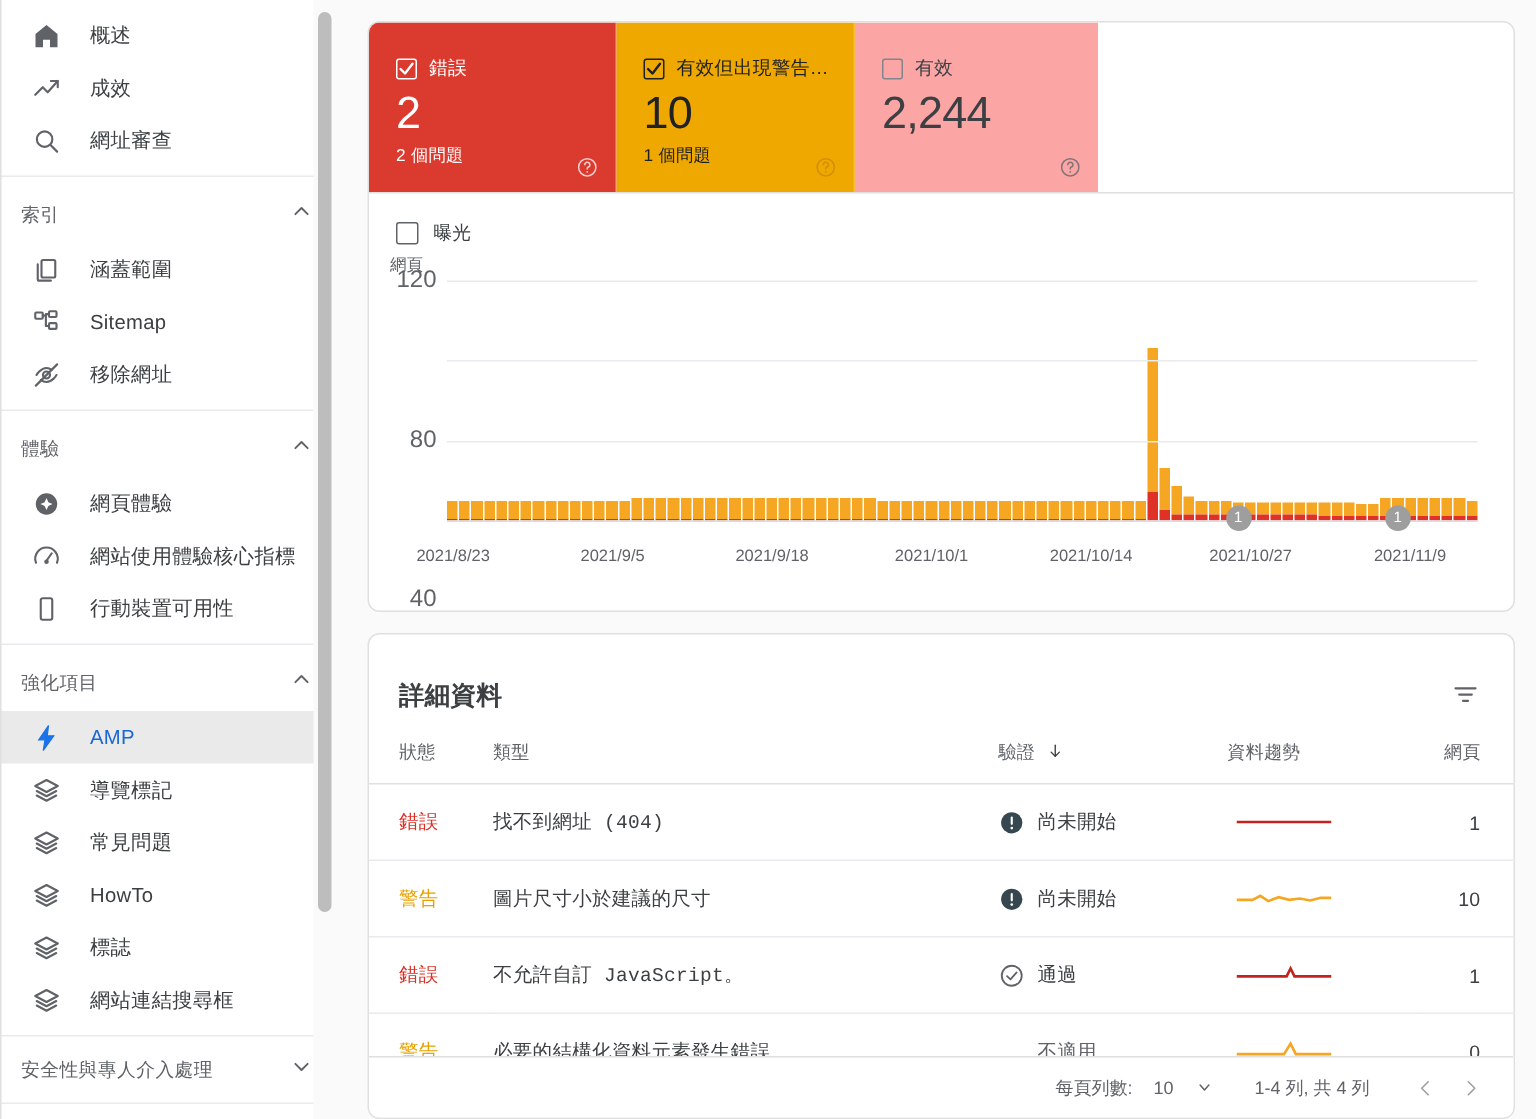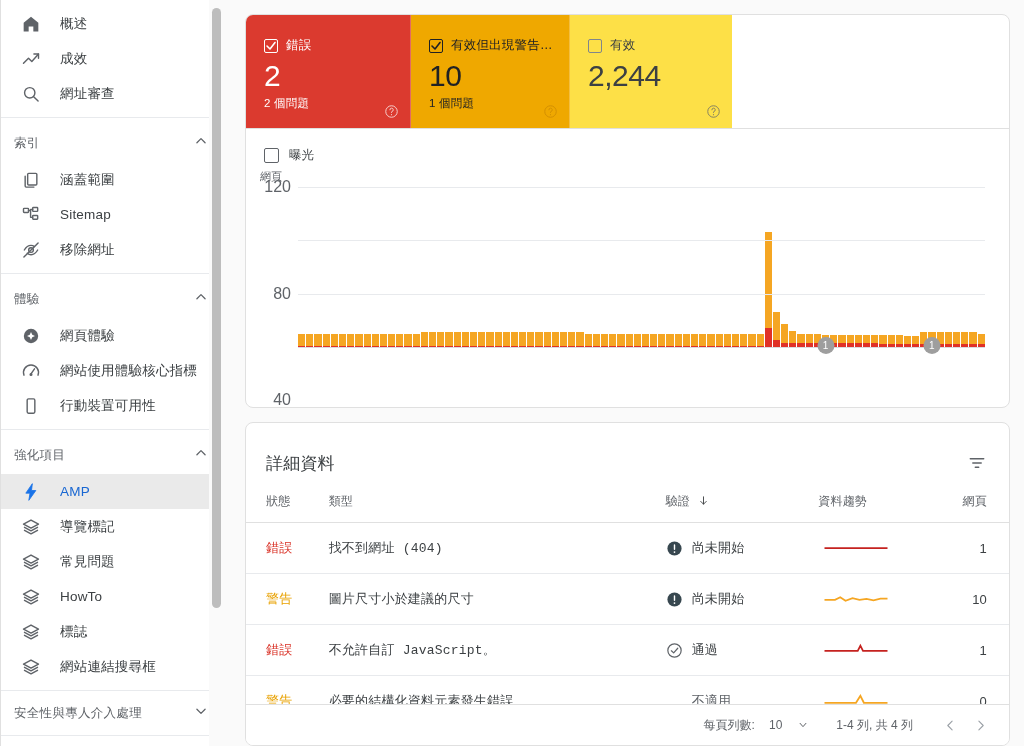--- a/index.html
+++ b/index.html
@@ -60,21 +60,21 @@
   
   .chart-card { height: 394px; overflow: hidden; border-radius: 8px; position: relative; }
 
   .status-row { display: flex; height: 114px; border-bottom: 1px solid #e0e0e0; }
   .status-cell {
     position: relative; padding: 22px 16px 0 18px; cursor: pointer;
     border-right: 1px solid rgba(255,255,255,.25);
   }
   .status-cell.err  { width: 165px; background: #db3a2f; color: #fff; }
   .status-cell.warn { width: 159px; background: #efa800; color: #202124; }
-  .status-cell.ok   { width: 162px; background: #fde047; color: #3c4043; border-right: none; }
+  .status-cell.ok   { width: 162px; background: #fca5a5; color: #3c4043; border-right: none; }
 
   .st-head { display: flex; align-items: center; gap: 8px; margin-bottom: 2px; }
   .st-box {
     width: 14px; height: 14px; border-radius: 2px; flex: 0 0 14px;
     display: flex; align-items: center; justify-content: center;
   }
   .st-box.w { border: 1.6px solid #fff; }
   .st-box.d { border: 1.6px solid #202124; }
   .st-box.g { border: 1.6px solid #80868b; }
   .st-box svg { width: 12px; height: 12px; }
@@ -113,21 +113,21 @@
     display: flex; align-items: center; justify-content: center;
     transform: translateX(-50%); cursor: pointer; top: 168px;
   }
 
   
   .details-card { margin-top: 14px; height: 324px; overflow: hidden; position: relative; }
   .det-head {
     display: flex; align-items: center; justify-content: space-between;
     padding: 20px 22px 0 20px; height: 60px;
   }
-  .det-title { font-size: 17px; color: #3c4043; font-weight: 400; letter-spacing: .2px; }
+  .det-title { font-size: 17px; color: #3c4043; font-weight: 700; letter-spacing: .2px; }
   .filter-ico { width: 20px; height: 20px; cursor: pointer; color: #5f6368; }
 
   table { width: 100%; border-collapse: collapse; }
   thead th {
     font-size: 12px; color: #5f6368; font-weight: 400;
     text-align: left; padding: 10px 0 12px 0; letter-spacing: .2px;
     border-bottom: 1px solid #e0e0e0;
   }
   tbody td {
     font-size: 13px; color: #3c4043; padding: 16px 0;
@@ -755,20 +755,29 @@
               <div class="ytick" style="top: 106.667px;">40</div>
             </div>
             <div class="gridline" style="top: 53.3333px;">
               <div class="ytick" style="top: 53.3333px;">80</div>
             </div>
             <div class="gridline" style="top: 0px;">
               <div class="ytick" style="top: 0px;">120</div>
             </div>
           </div>
         <div class="xaxis"></div>
+        <div class="xlabels" id="xlabels">
+            <div class="xlab" style="left: 0.595238%;">2021/8/23</div>
+            <div class="xlab" style="left: 16.0714%;">2021/9/5</div>
+            <div class="xlab" style="left: 31.5476%;">2021/9/18</div>
+            <div class="xlab" style="left: 47.0238%;">2021/10/1</div>
+            <div class="xlab" style="left: 62.5%;">2021/10/14</div>
+            <div class="xlab" style="left: 77.9762%;">2021/10/27</div>
+            <div class="xlab" style="left: 93.4524%;">2021/11/9</div>
+          </div>
         <div id="annots">
             <div class="annot" style="left: 579.518px;">1</div>
             <div class="annot" style="left: 685.839px;">1</div>
           </div>
       </div>
     </section>
 
     <section class="card details-card">
       <div class="det-head">
         <span class="det-title">詳細資料</span>

